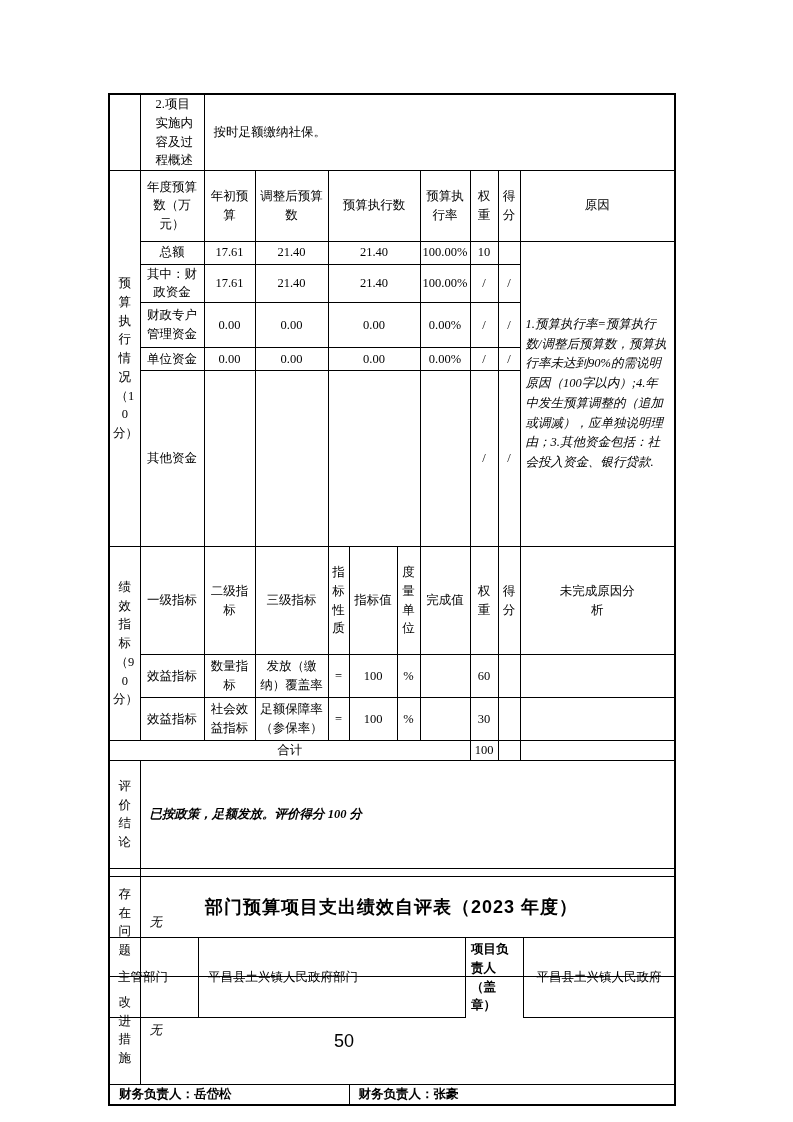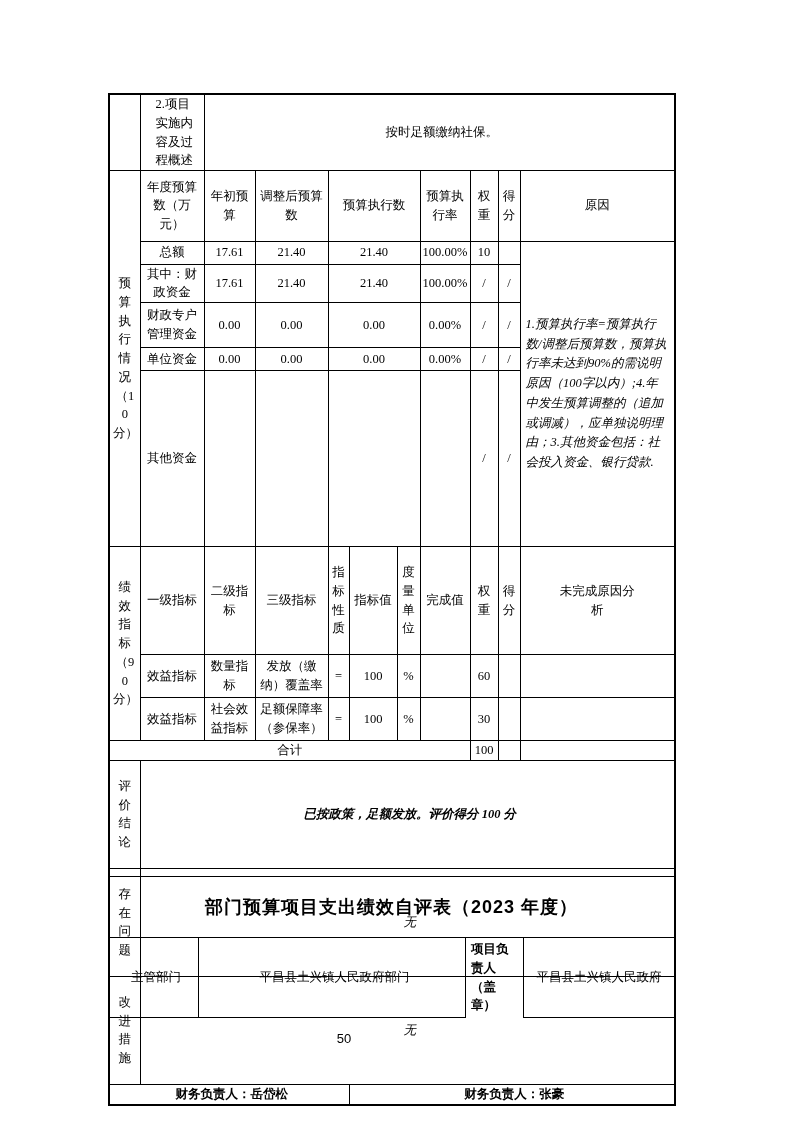--- a/index.html
+++ b/index.html
@@ -27,21 +27,21 @@
     position:absolute; left:108px; top:93px;
     width:566px;
     border:2px solid #000;
   }
   
   #t2 {
     position:absolute; left:108px; top:876px;
     width:566px;
     border:1px solid #000;
   }
-  .tL { text-align:center; padding-left:9px; padding-right:4px; }
+  .tL { text-align:left; padding-left:9px; padding-right:4px; }
   .tL2 { text-align:left; padding-left:15px; padding-right:2px; }
   .vcell { padding:16px 3px; }            
   .reason {
     font-style:italic;
     text-align:left;
     vertical-align:middle;
     padding:3px 5px;
     line-height:1.58;
   }
   .conc { font-style:italic; font-weight:bold; }
@@ -55,21 +55,21 @@
   }
   .nohead-wrap span { display:inline-block; max-width:82px; }
   .stamp-cell {
     text-align:left; padding:2px 5px;
     font-weight:bold;
     border-bottom-style:hidden;   
   }
   .pgnum {
     position:absolute; left:0; top:1031px; width:688px;
     text-align:center;
-    font-size:13px;
+    font-size:18px;
     font-family:"Liberation Sans","DejaVu Sans",sans-serif;
   }
 </style>
 </head>
 <body>
 
 <div class="page">
 
   <table id="t1">
     <colgroup>

